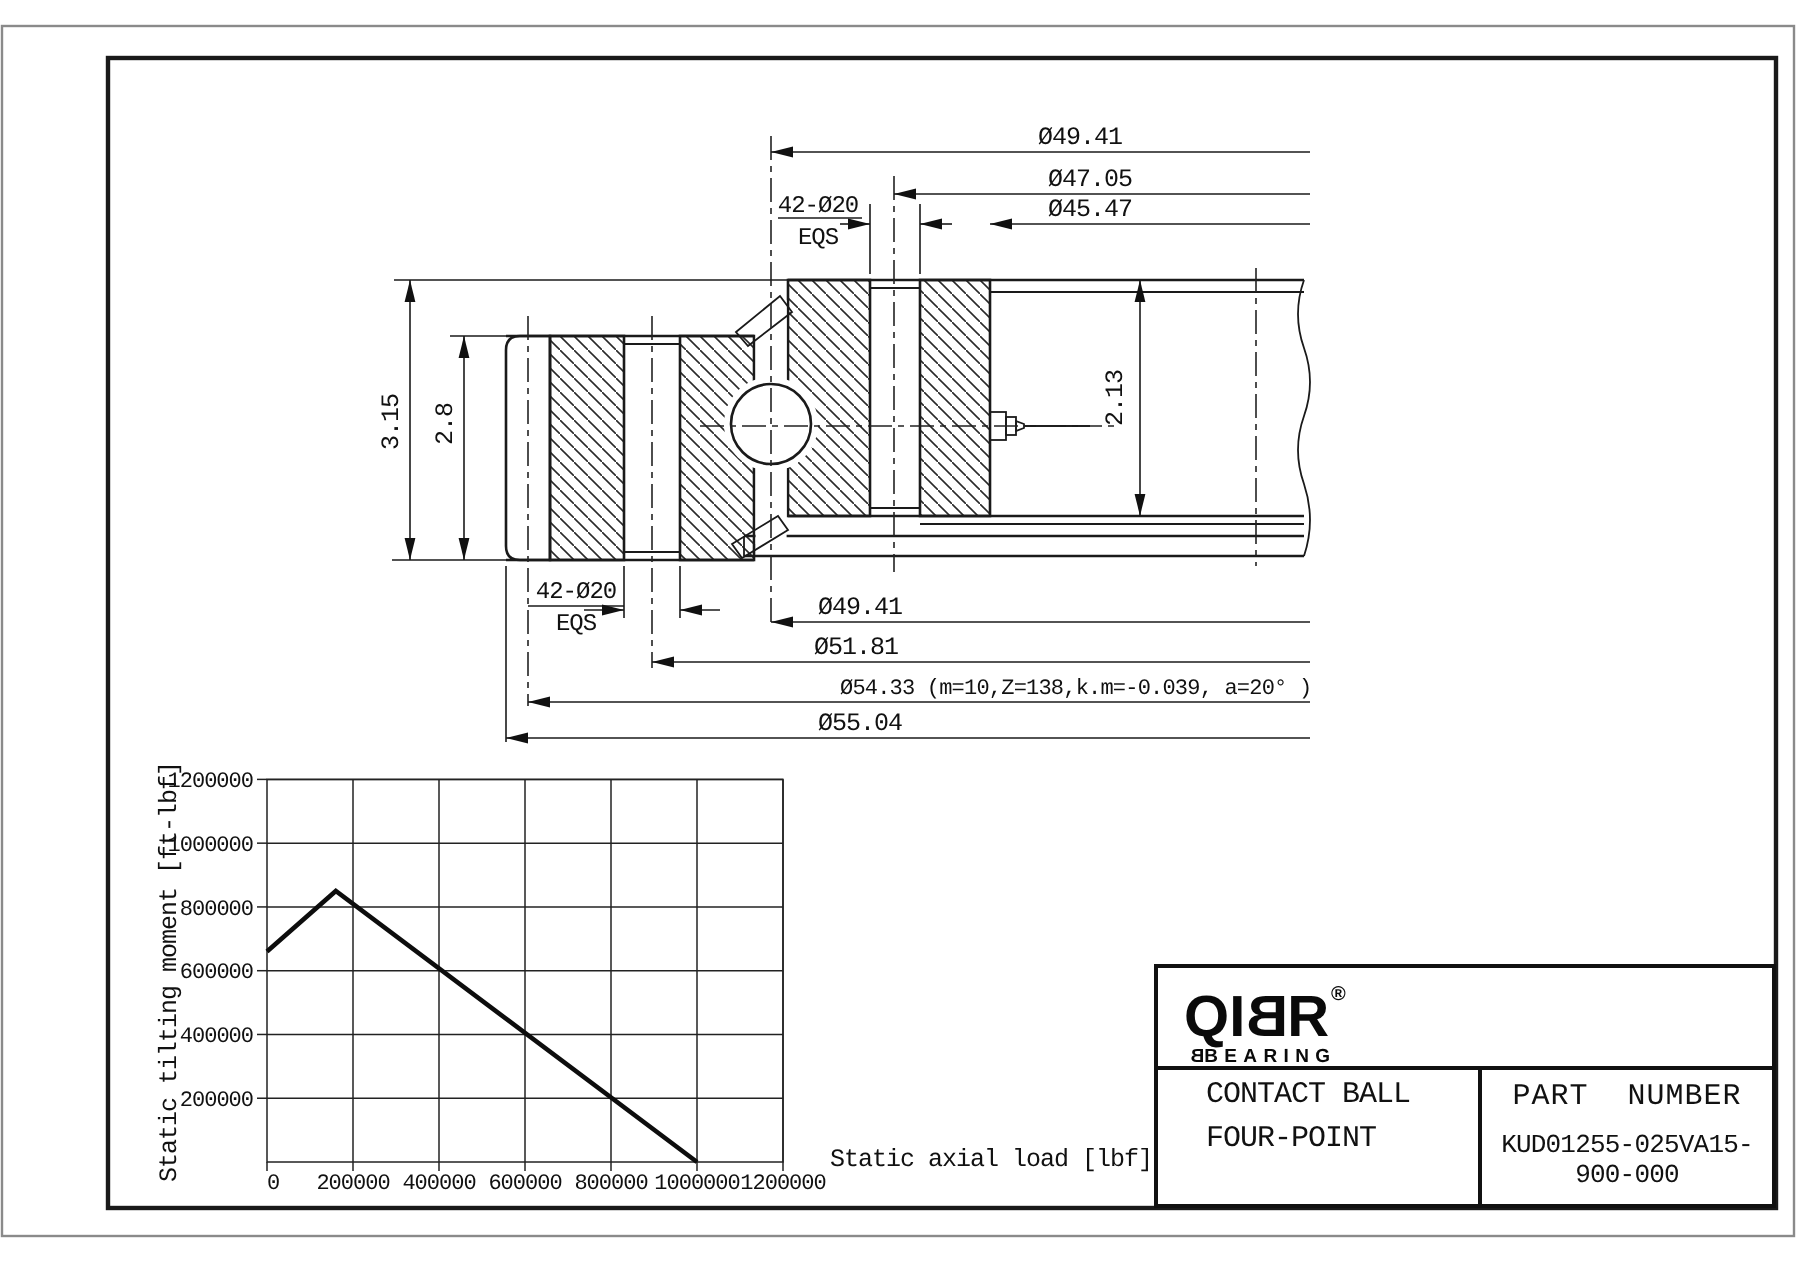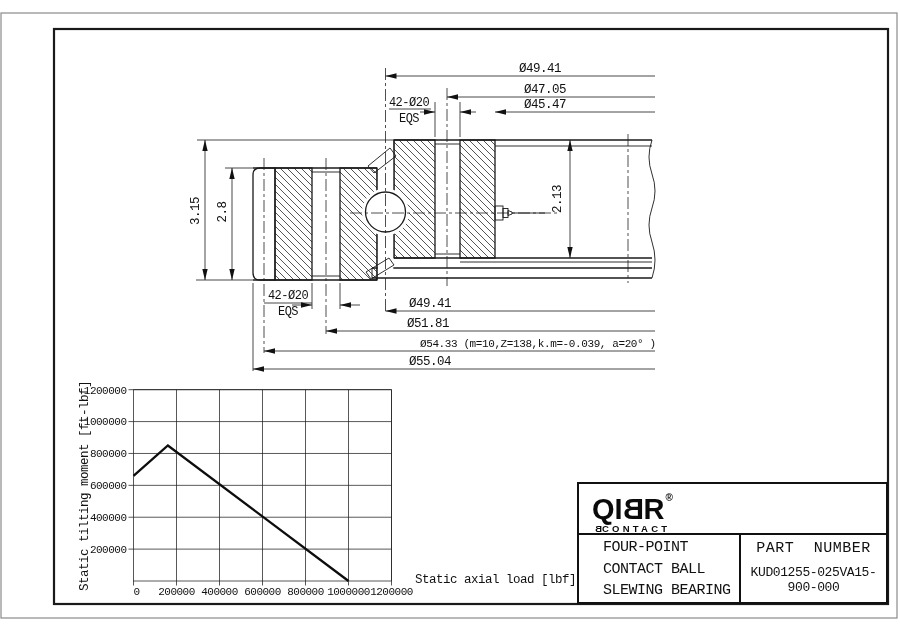--- a/index.html
+++ b/index.html
@@ -227,28 +227,27 @@
         </g>
     <text class="ctitle" x="415" y="583" text-anchor="start">Static axial load [lbf]</text>
     <text class="ctitle" x="88" y="486" text-anchor="middle" transform="rotate(-90 88 486)">Static tilting moment [ft-lbf]</text>
   </g>
 </svg>
 
 <div class="tb">
   <div class="tb-top">
     <div class="logo">
       <div class="logo-main"><span>Q</span><span>I</span><span class="flip">B</span><span>R</span><sup>®</sup></div>
-      <div class="logo-sub"><span class="flip">B</span><span>CONTACT</span></div>
+      <div class="logo-sub"><span class="flip">B</span><span>BEARING</span></div>
     </div>
   </div>
   <div class="tb-bottom">
     <div class="product">
+      <div>CONTACT BALL</div>
       <div>FOUR-POINT</div>
-      <div>CONTACT BALL</div>
-      <div>SLEWING BEARING</div>
     </div>
     <div class="partcell">
       <div class="pn-label">PART NUMBER</div>
       <div class="pn">KUD01255-025VA15-900-000</div>
     </div>
   </div>
 </div>
 
 </div>
 

